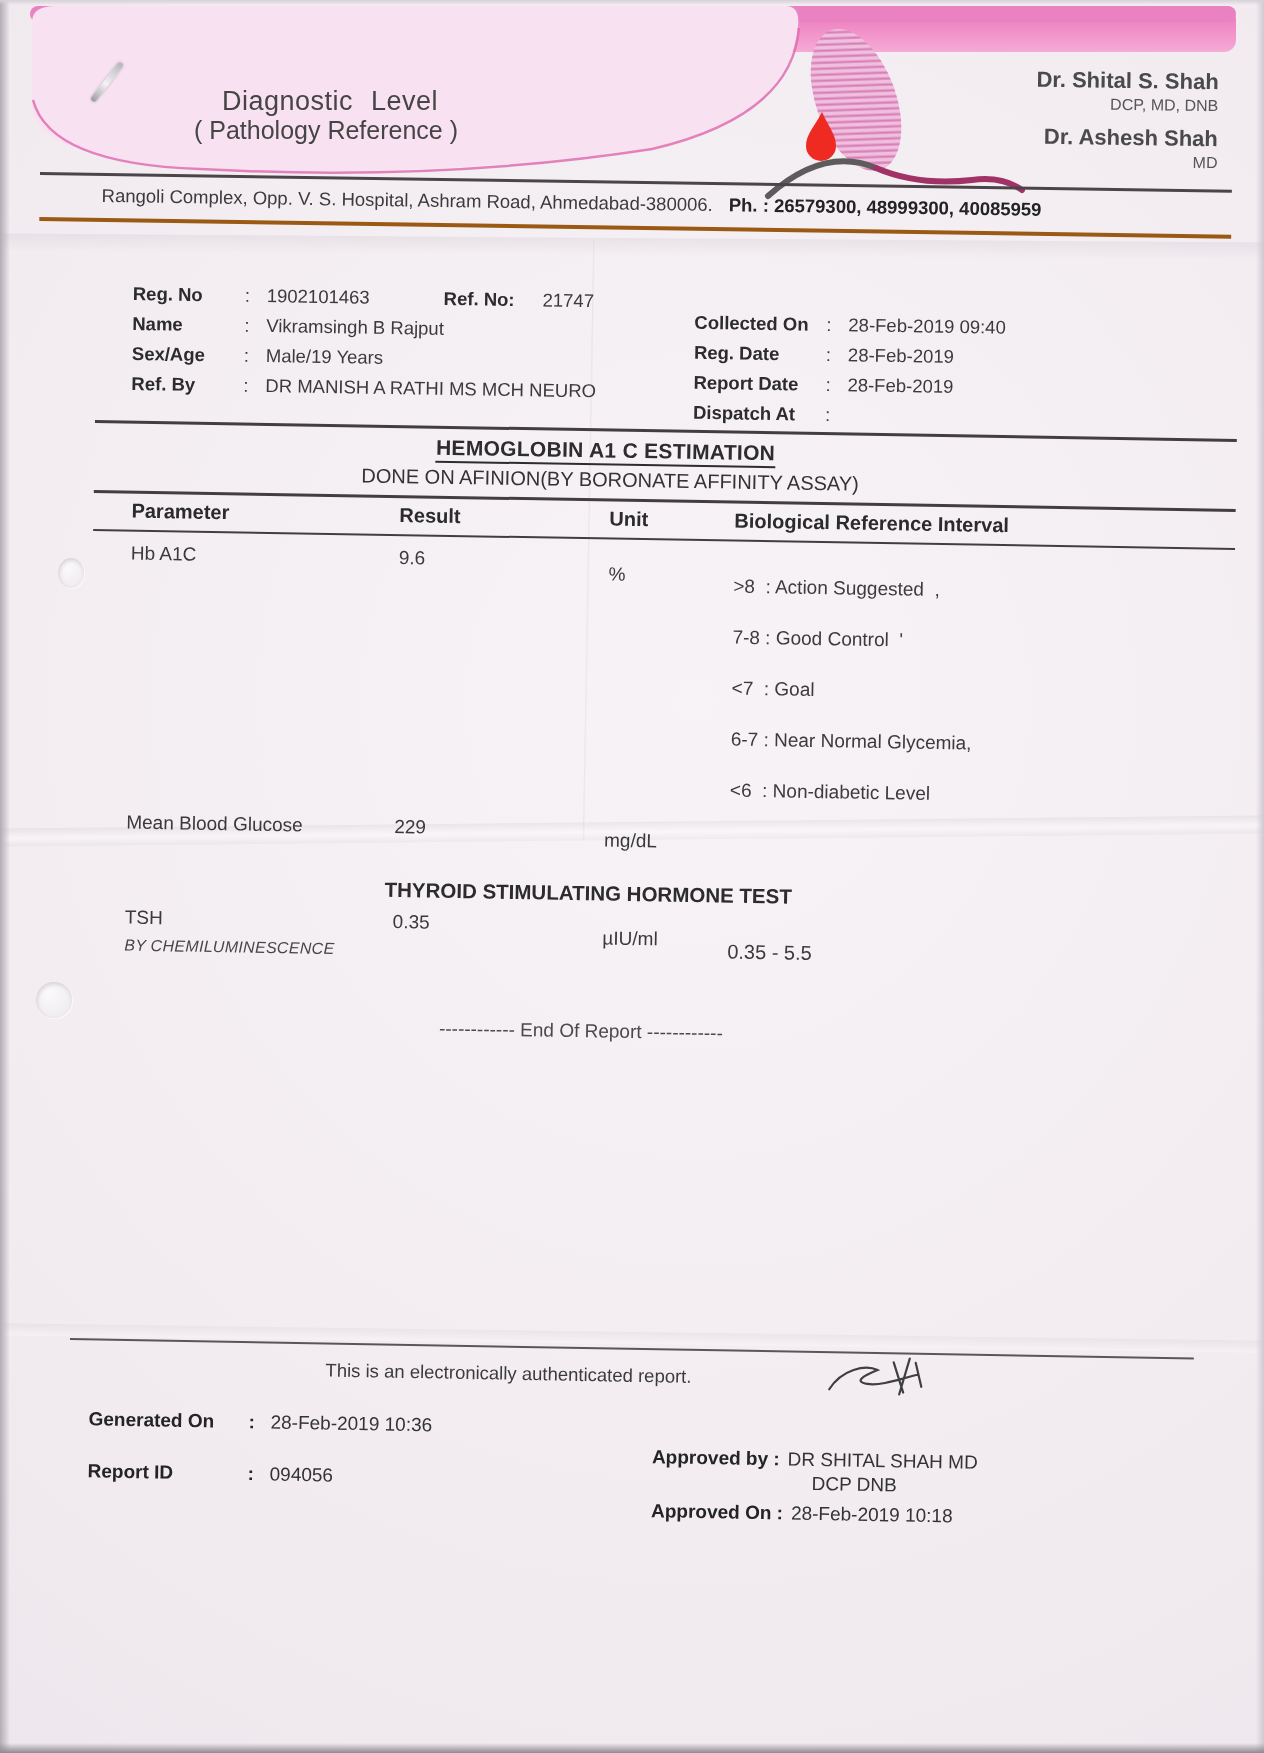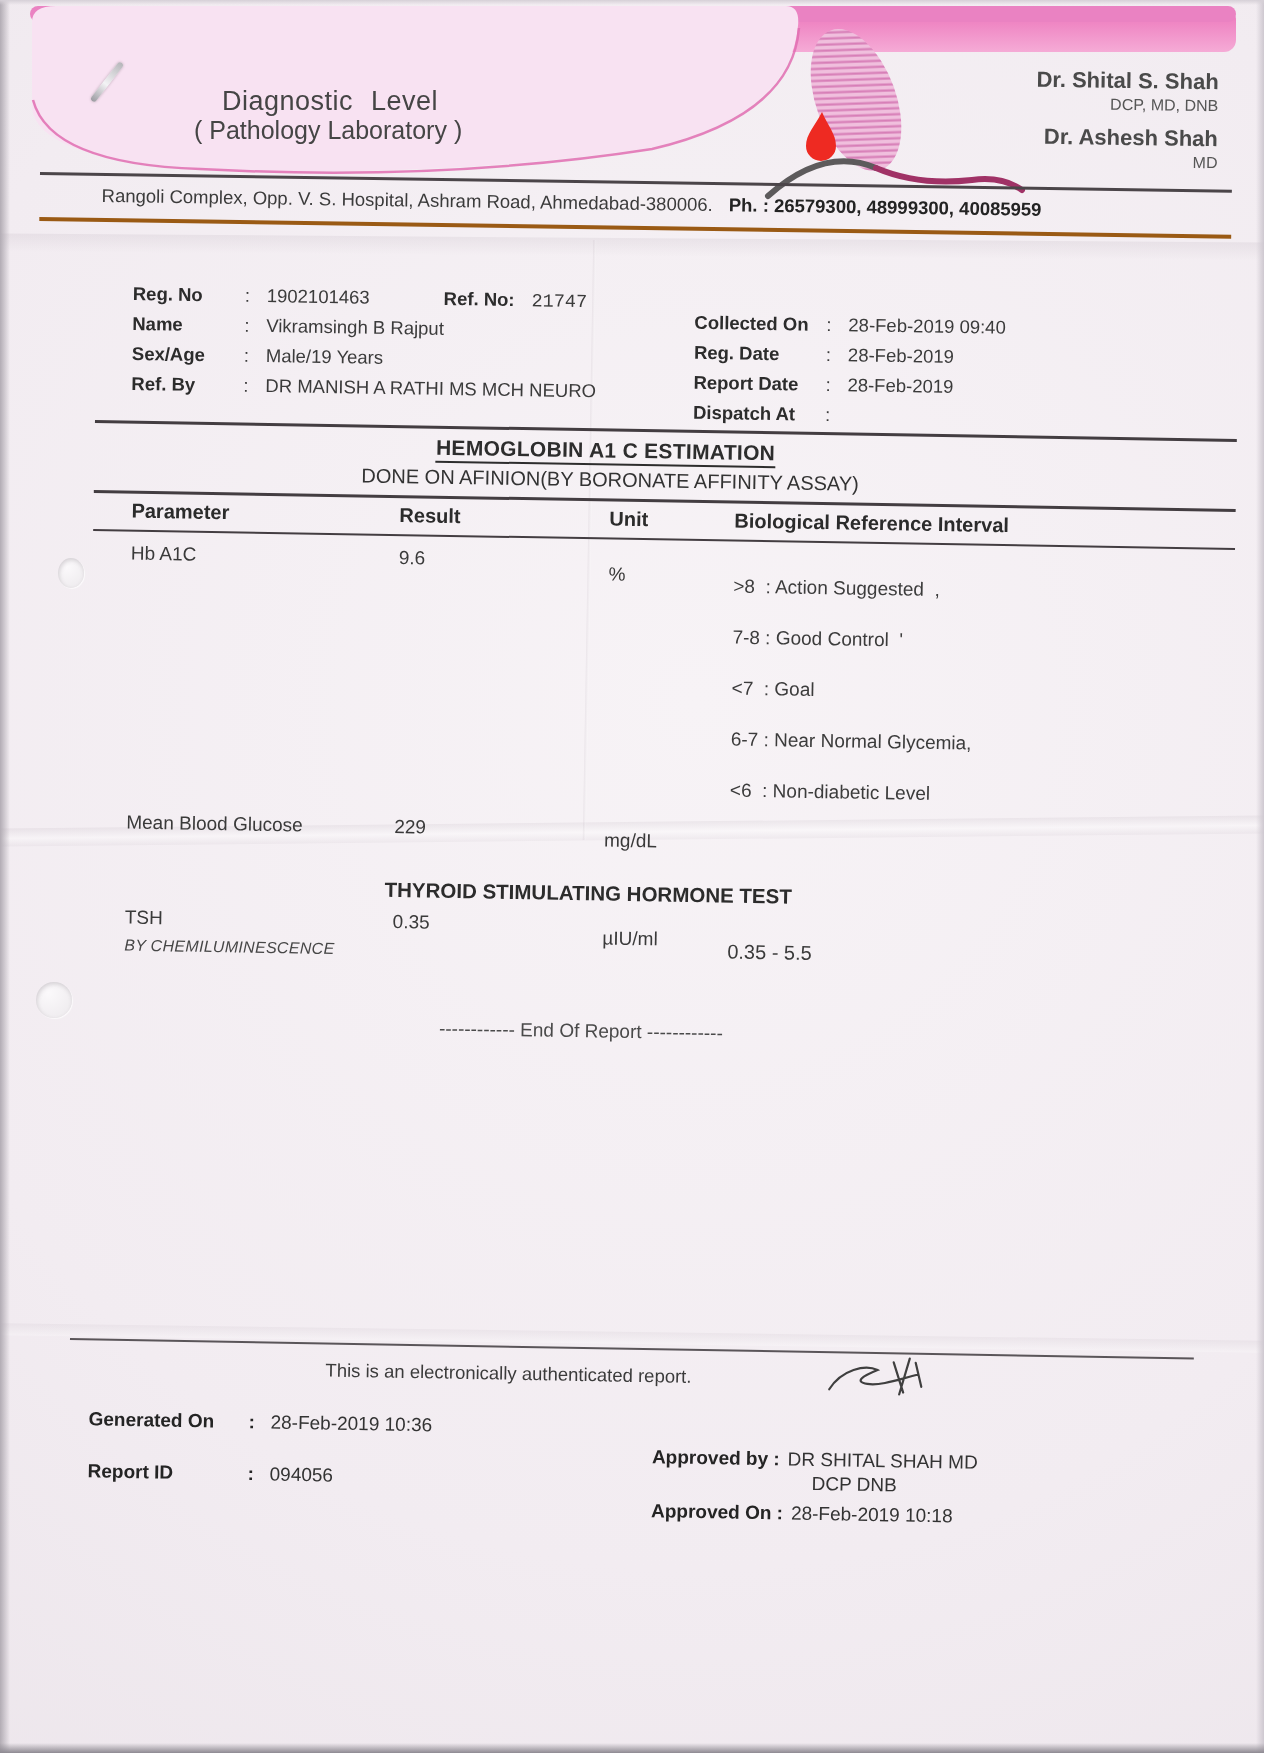--- a/index.html
+++ b/index.html
@@ -46,21 +46,21 @@
   .phone{margin-left:16px;font-size:18.5px;font-weight:700;color:#232323;white-space:pre;}
   
   .patient{position:absolute;left:133px;top:283px;width:1020px;font-size:18.5px;z-index:2;
     transform:rotate(.9deg);transform-origin:left top;}
   .prow{display:flex;height:30px;align-items:baseline;}
   .plabel{font-weight:700;color:#2c2c2c;}
   .w112{width:112px;}
   .w132{width:132px;}
   .pcolon{width:22px;text-align:left;}
   .refno{margin-left:74px;}
-  .refnov{margin-left:17px;font-family:Liberation Mono, monospace;}
+  .refnov{margin-left:28px;}
   .pcol-right{position:absolute;left:562px;top:20px;width:458px;}
   
   .tbl{position:absolute;left:95px;top:420px;width:1142px;z-index:2;color:#3a3a3a;
     transform:rotate(.95deg);transform-origin:left top;}
   .rule{border-top:3px solid #433d41;height:0;}
   .rule.thin{border-top-width:2.5px;}
   .sec-title-wrap{text-align:center;padding-right:120px;margin-top:7px;}
   .sec-title{display:inline-block;font-weight:700;font-size:21px;color:#2d2d2d;border-bottom:2.5px solid #2d2d2d;padding-bottom:1px;letter-spacing:.3px;}
   .sec-sub{text-align:center;padding-right:110px;font-size:20px;color:#333;margin:3px 0 7px;}
   .thead,.trow{display:grid;grid-template-columns:268px 210px 125px auto;padding-left:38px;}
@@ -122,21 +122,21 @@
       <path d="M32,22 Q32,6 56,6 L786,6 Q800,6 798,26 Q790,116 650,148 Q430,180 192,168 Q38,158 32,108 Z" fill="#f8e2f2"></path>
       <path d="M33,100 Q50,164 200,169 Q440,182 652,149 Q792,116 799,28" fill="none" stroke="#e06db2" stroke-width="2.5" opacity="0.85"></path>
       <g transform="translate(856,100) rotate(-20)">
         <ellipse rx="40" ry="74" fill="url(#hatch)"></ellipse>
       </g>
       <path d="M822,112 C828,126 836,134 836,146 A15,15 0 1,1 806,146 C806,134 815,126 822,112 Z" fill="#ee2a22"></path>
       <path d="M768,196 Q824,146 876,168" fill="none" stroke="#5d5b5c" stroke-width="6" stroke-linecap="round"></path>
       <path d="M876,168 Q918,186 972,180 Q1002,176 1022,190" fill="none" stroke="#a03266" stroke-width="6" stroke-linecap="round"></path>
     </svg>
     <div class="logo-sub1">Diagnostic Level</div>
-    <div class="logo-sub2">( Pathology Laboratory )</div>
+    <div class="logo-sub2">( Pathology Reference )</div>
     <div class="doctors">
       <div class="doc-name">Dr. Shital S. Shah</div>
       <div class="doc-quals">DCP, MD, DNB</div>
       <div class="doc-name d2">Dr. Ashesh Shah</div>
       <div class="doc-quals">MD</div>
     </div>
   </header>
 
   <div class="addrbar">
     <span class="addr">Rangoli Complex, Opp. V. S. Hospital, Ashram Road, Ahmedabad-380006.</span>

